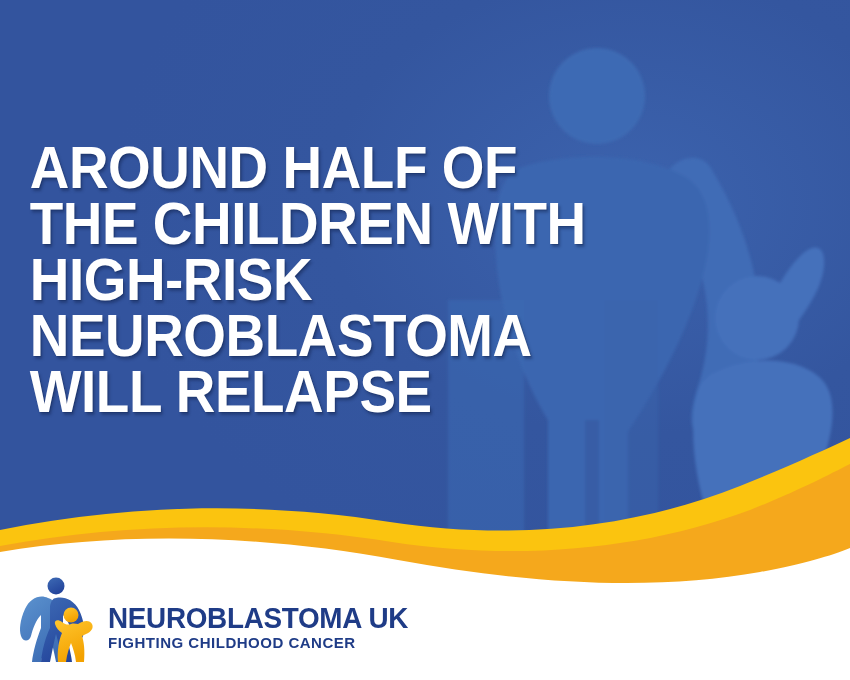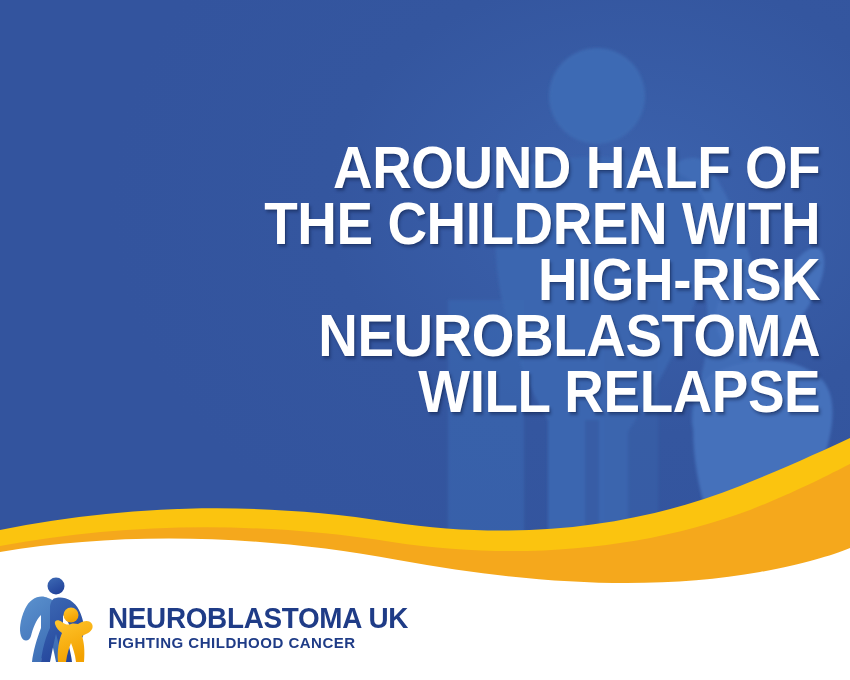--- a/index.html
+++ b/index.html
@@ -41,21 +41,21 @@
     opacity: 1;
   }
   .watermark svg { display: block; }
 
   
   .headline {
     position: absolute;
     left: 0;
     top: 140px;
     width: 850px;
-    text-align: right;
+    text-align: left;
     z-index: 5;
   }
   .headline .line {
     display: block;
     color: #ffffff;
     font-family: "Liberation Sans", sans-serif;
     font-weight: bold;
     font-size: 59px;
     line-height: 56px;
     letter-spacing: -0.5px;

